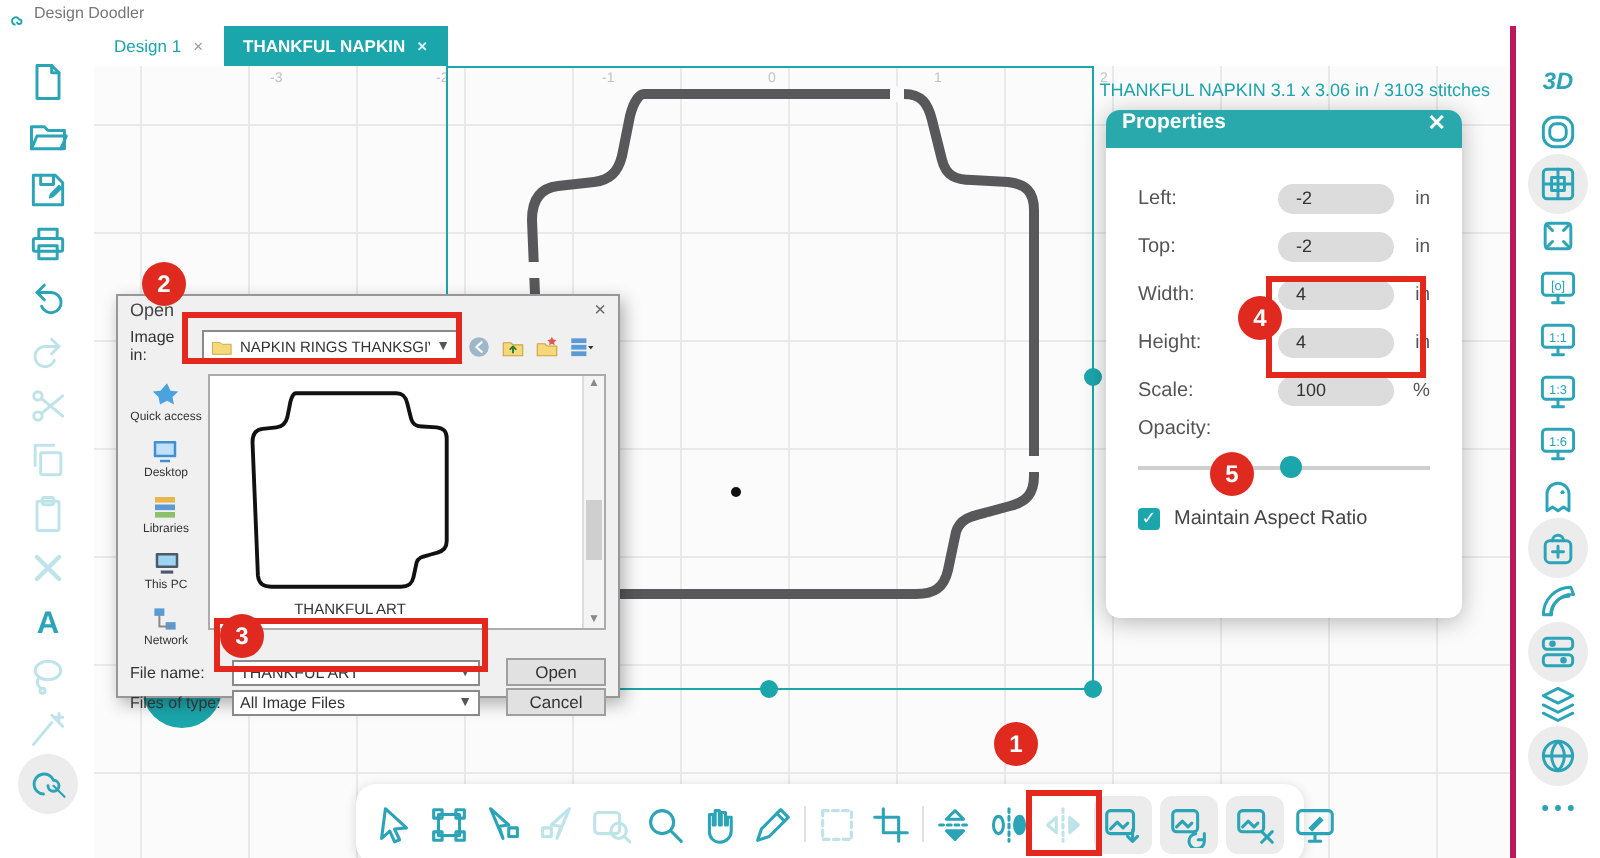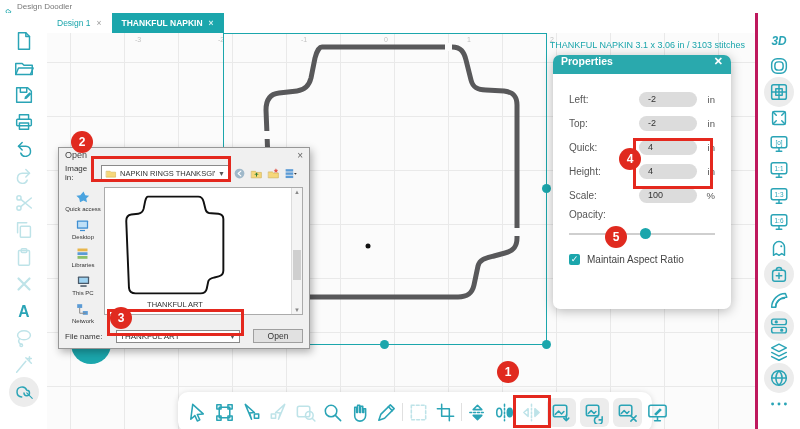--- a/index.html
+++ b/index.html
@@ -363,21 +363,21 @@
           <span class="plabel">Left:</span>
           <span class="pill">-2</span>
           <span class="punit">in</span>
         </div>
         <div class="prow">
           <span class="plabel">Top:</span>
           <span class="pill">-2</span>
           <span class="punit">in</span>
         </div>
         <div class="prow">
-          <span class="plabel">Quick:</span>
+          <span class="plabel">Width:</span>
           <span class="pill">4</span>
           <span class="punit">in</span>
         </div>
         <div class="prow">
           <span class="plabel">Height:</span>
           <span class="pill">4</span>
           <span class="punit">in</span>
         </div>
         <div class="prow">
           <span class="plabel">Scale:</span>
@@ -488,20 +488,28 @@
     </div>
     <div id="dlg-fields">
       <div class="drow">
         <span class="dlabel">File name:</span>
         <div class="dinput">
           <span>THANKFUL ART</span>
           <span class="dd">▼</span>
         </div>
         <div class="dbtn">Open</div>
       </div>
+      <div class="drow">
+        <span class="dlabel">Files of type:</span>
+        <div class="dinput">
+          <span>All Image Files</span>
+          <span class="dd">▼</span>
+        </div>
+        <div class="dbtn">Cancel</div>
+      </div>
     </div>
   </div>
 
   <div id="bottom-toolbar" class="abs">
       <div class="tool">
         <svg viewBox="0 0 24 24" fill="none" stroke="currentColor" stroke-width="1.6" stroke-linecap="round" stroke-linejoin="round">
           <path d="M7 3.5l11 10-6.2.6 2.6 5.6-2.6 1.1-2.5-5.6L5 19z"></path>
         </svg>
       </div>
       <div class="tool">

